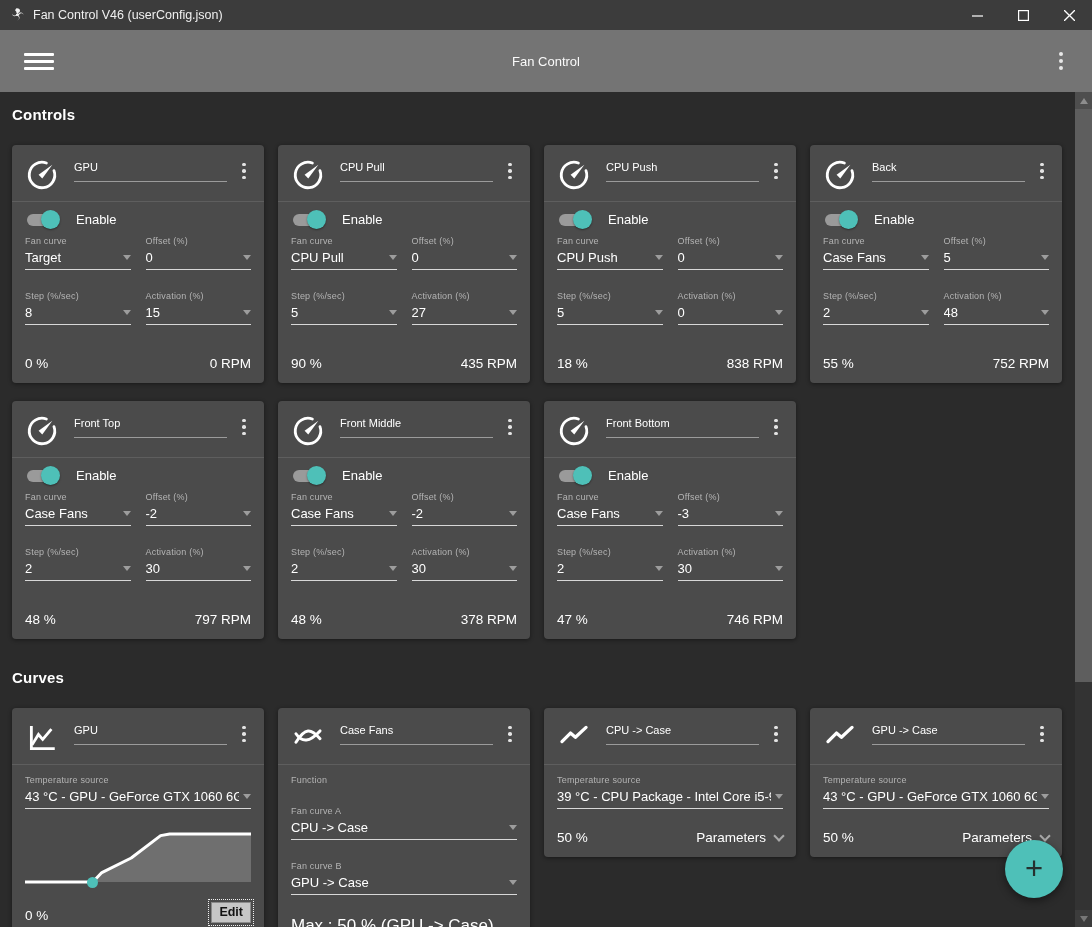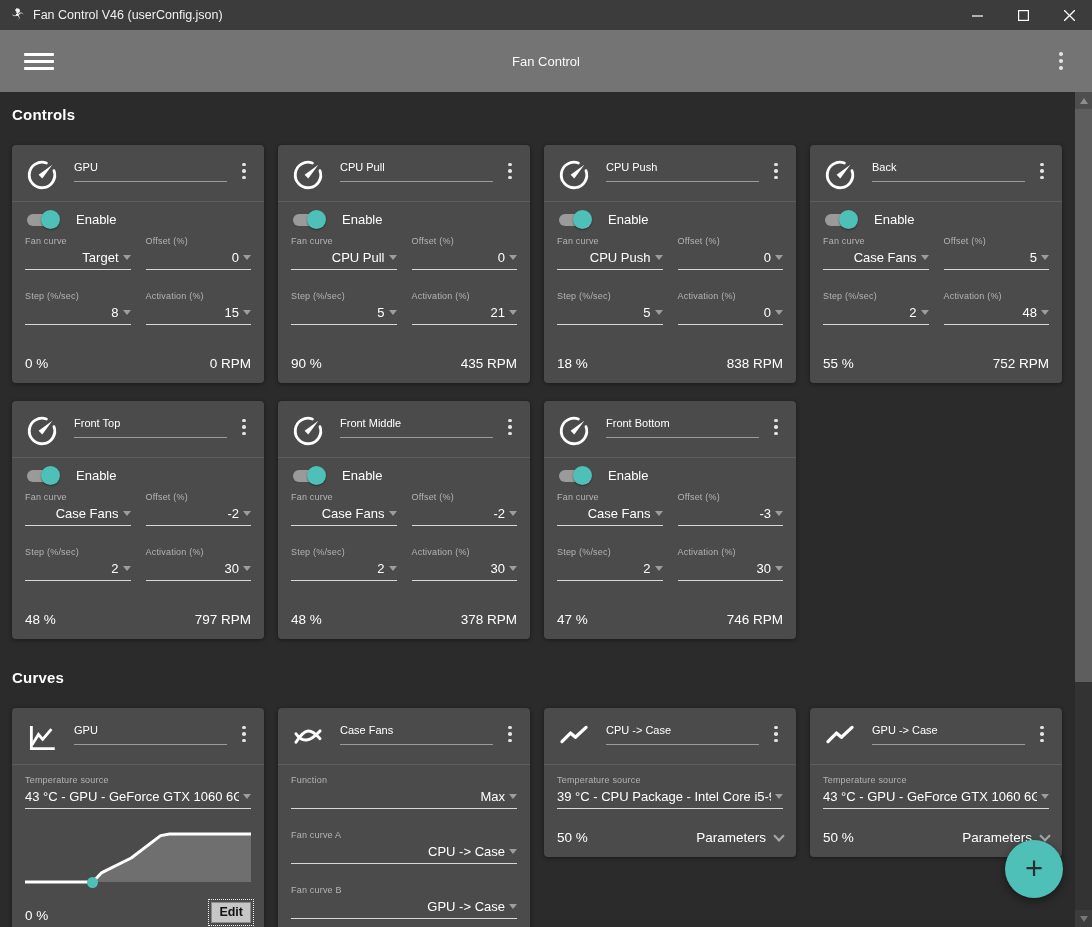--- a/index.html
+++ b/index.html
@@ -66,21 +66,21 @@
   .toggle .knob {
     position:absolute; right:-3px; top:-3.5px; width:19px; height:19px;
     border-radius:50%; background:var(--accent,#4ec0b8);
     box-shadow:0 1px 2px rgba(0,0,0,.4);
   }
   .toggle-label { margin-left:19px; font-size:13px; color:#fff; }
   
   .fields { display:grid; grid-template-columns:1fr 1fr; column-gap:15px; }
   .field { margin-bottom:21px; cursor:pointer; }
   .flabel { font-size:9px; color:#b4b4b4; margin-bottom:3px; letter-spacing:.2px; }
-  .fvalue-row { display:flex; align-items:center; border-bottom:1px solid #d8d8d8; padding:1px 0 4px 0;text-align:right; }
+  .fvalue-row { display:flex; align-items:center; border-bottom:1px solid #d8d8d8; padding:1px 0 4px 0; }
   .fvalue { flex:1; font-size:13px; color:#fff; white-space:nowrap; overflow:hidden; }
   .dd-arrow {
     width:0; height:0; flex:none; margin-left:4px;
     border-left:4.5px solid transparent; border-right:4.5px solid transparent;
     border-top:5px solid #9d9d9d;
   }
   .card-footer {
     display:flex; justify-content:space-between; align-items:flex-end;
     margin-top:10px; font-size:13.5px; color:#fff;
   }
@@ -267,21 +267,21 @@
       <div class="field">
         <div class="flabel">Step (%/sec)</div>
         <div class="fvalue-row">
           <span class="fvalue">5</span>
           <span class="dd-arrow"></span>
         </div>
       </div>
       <div class="field">
         <div class="flabel">Activation (%)</div>
         <div class="fvalue-row">
-          <span class="fvalue">21</span>
+          <span class="fvalue">27</span>
           <span class="dd-arrow"></span>
         </div>
       </div>
     </div>
     <div class="card-footer">
       <span>90 %</span>
       <span>435 RPM</span>
     </div>
   </div>
 
@@ -627,24 +627,20 @@
         <span class="card-title">Case Fans</span>
         <span class="kebab">
             <i></i>
             <i></i>
             <i></i>
           </span>
       </div>
       <div class="divider"></div>
       <div class="field wide">
         <div class="flabel">Function</div>
-        <div class="fvalue-row">
-          <span class="fvalue">Max</span>
-          <span class="dd-arrow"></span>
-        </div>
       </div>
       <div class="field wide">
         <div class="flabel">Fan curve A</div>
         <div class="fvalue-row">
           <span class="fvalue">CPU -&gt; Case</span>
           <span class="dd-arrow"></span>
         </div>
       </div>
       <div class="field wide">
         <div class="flabel">Fan curve B</div>

